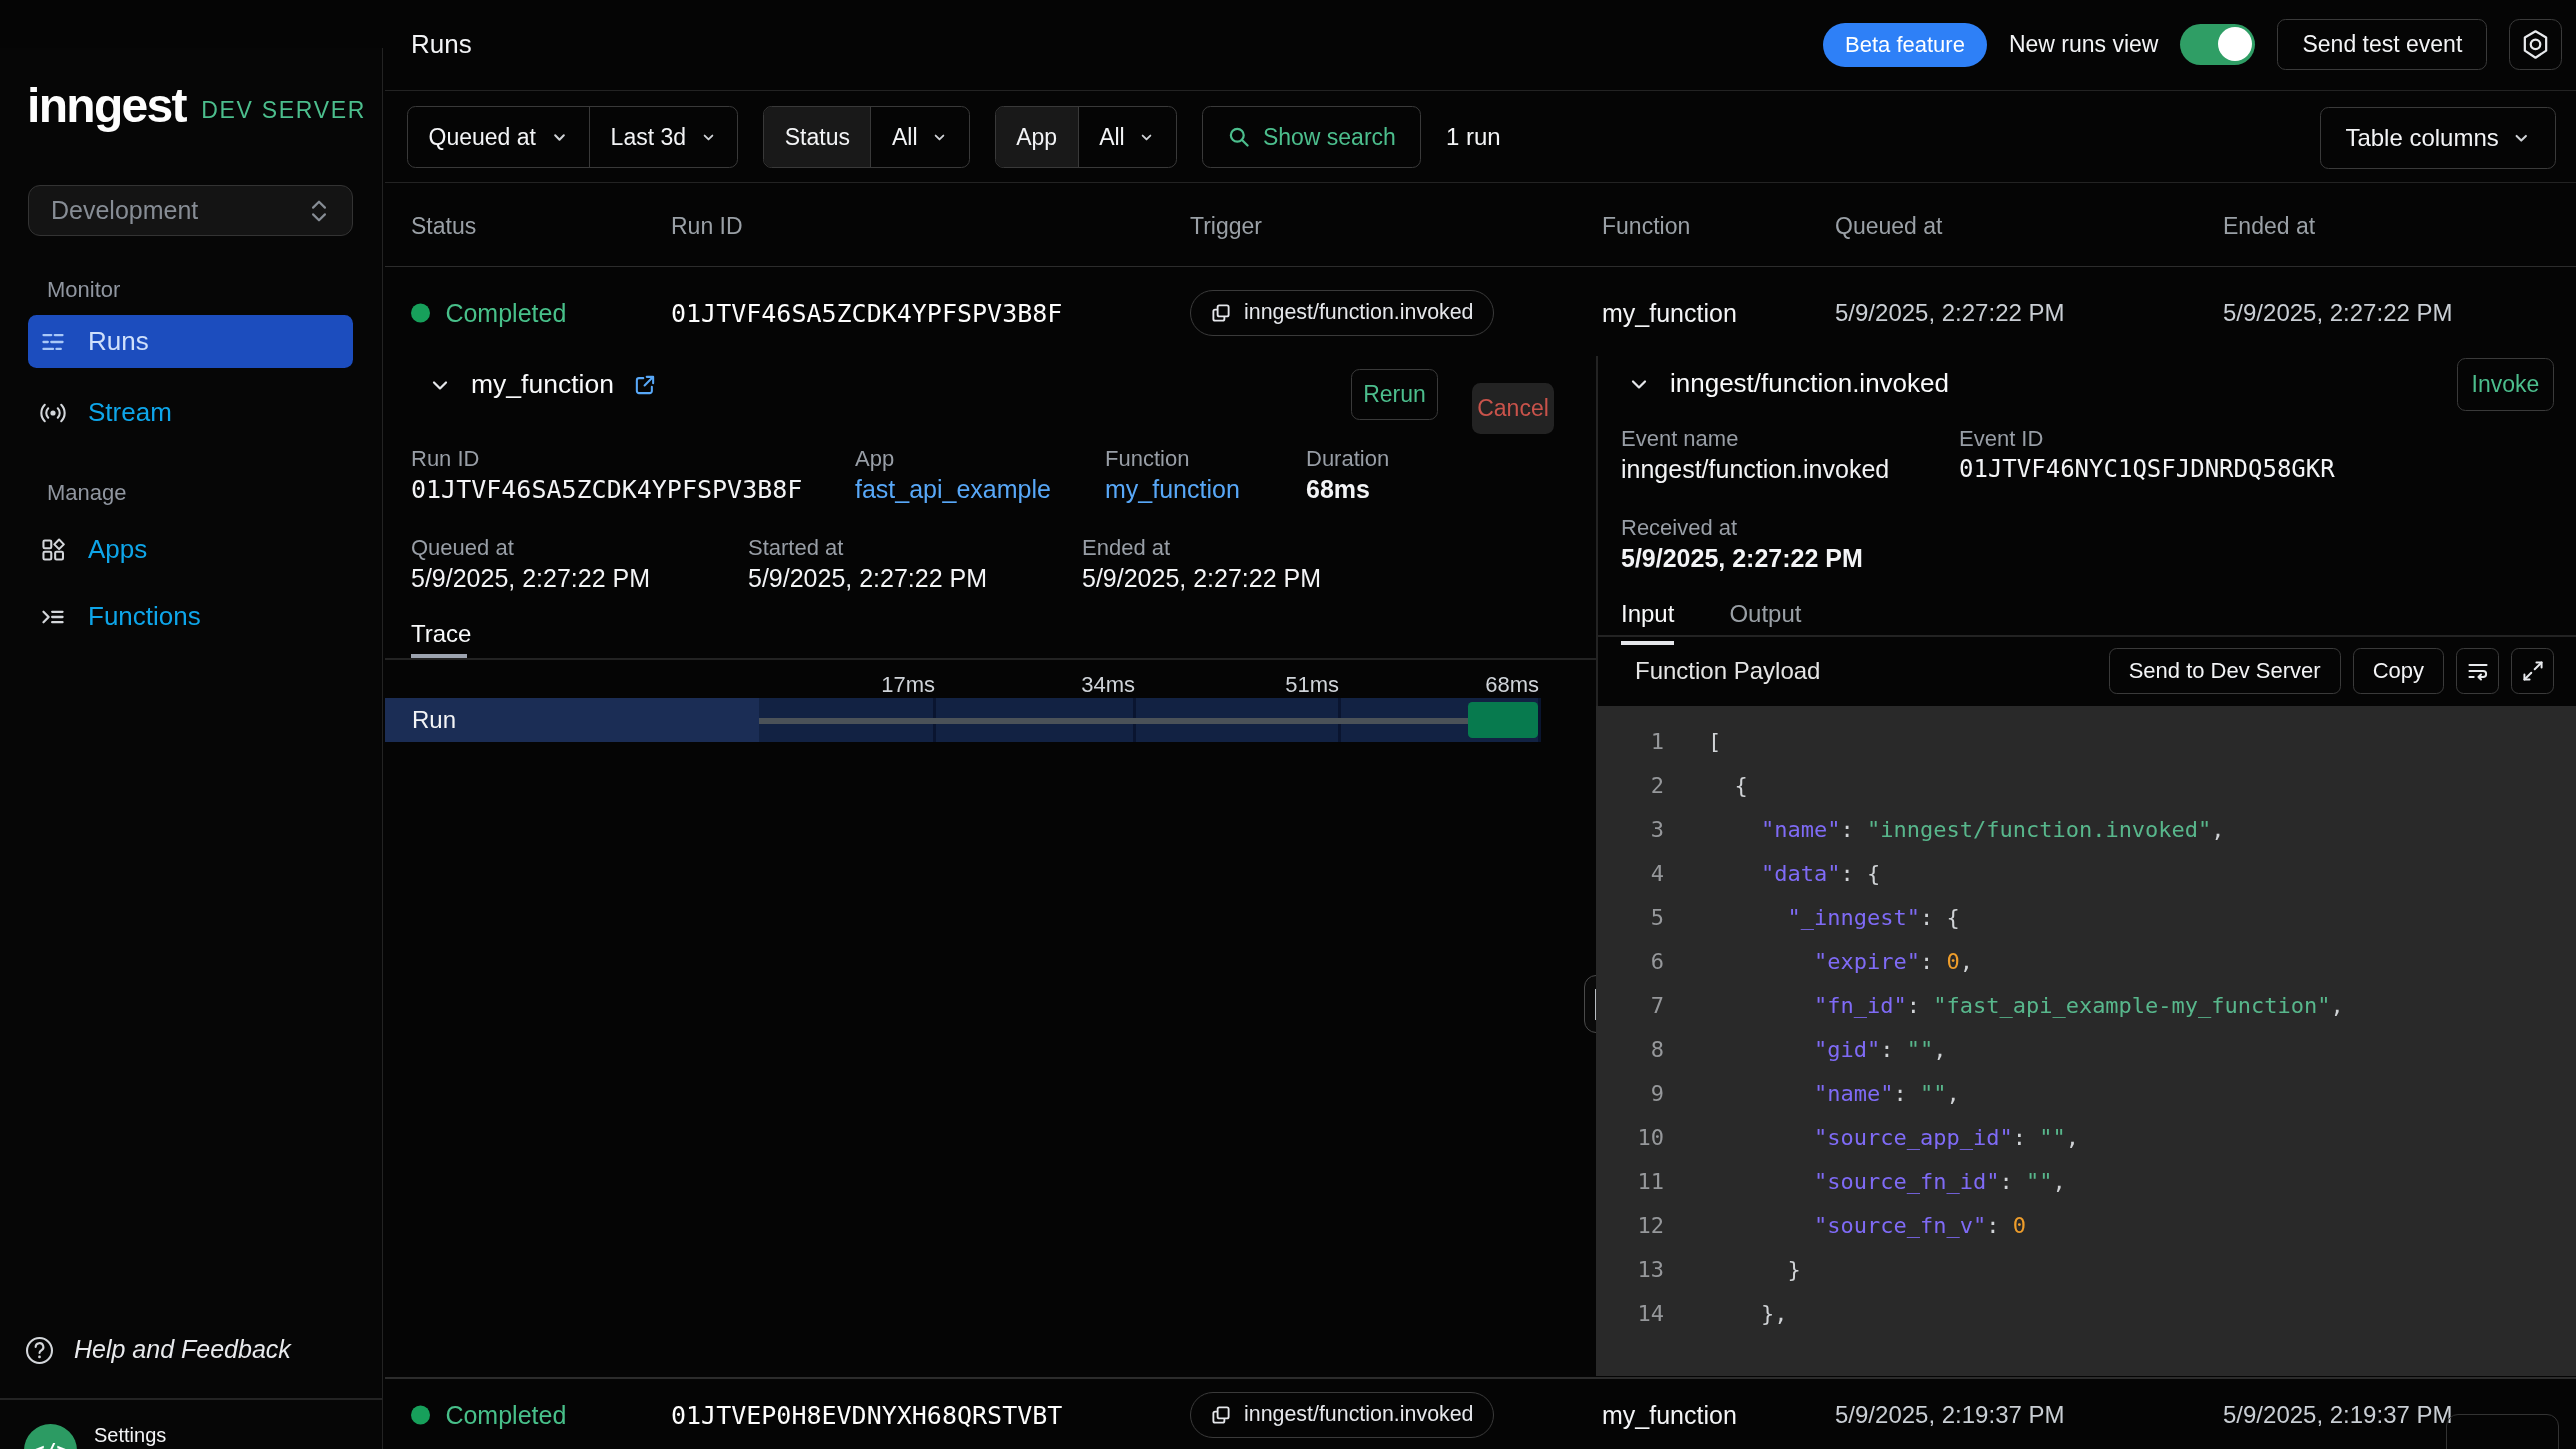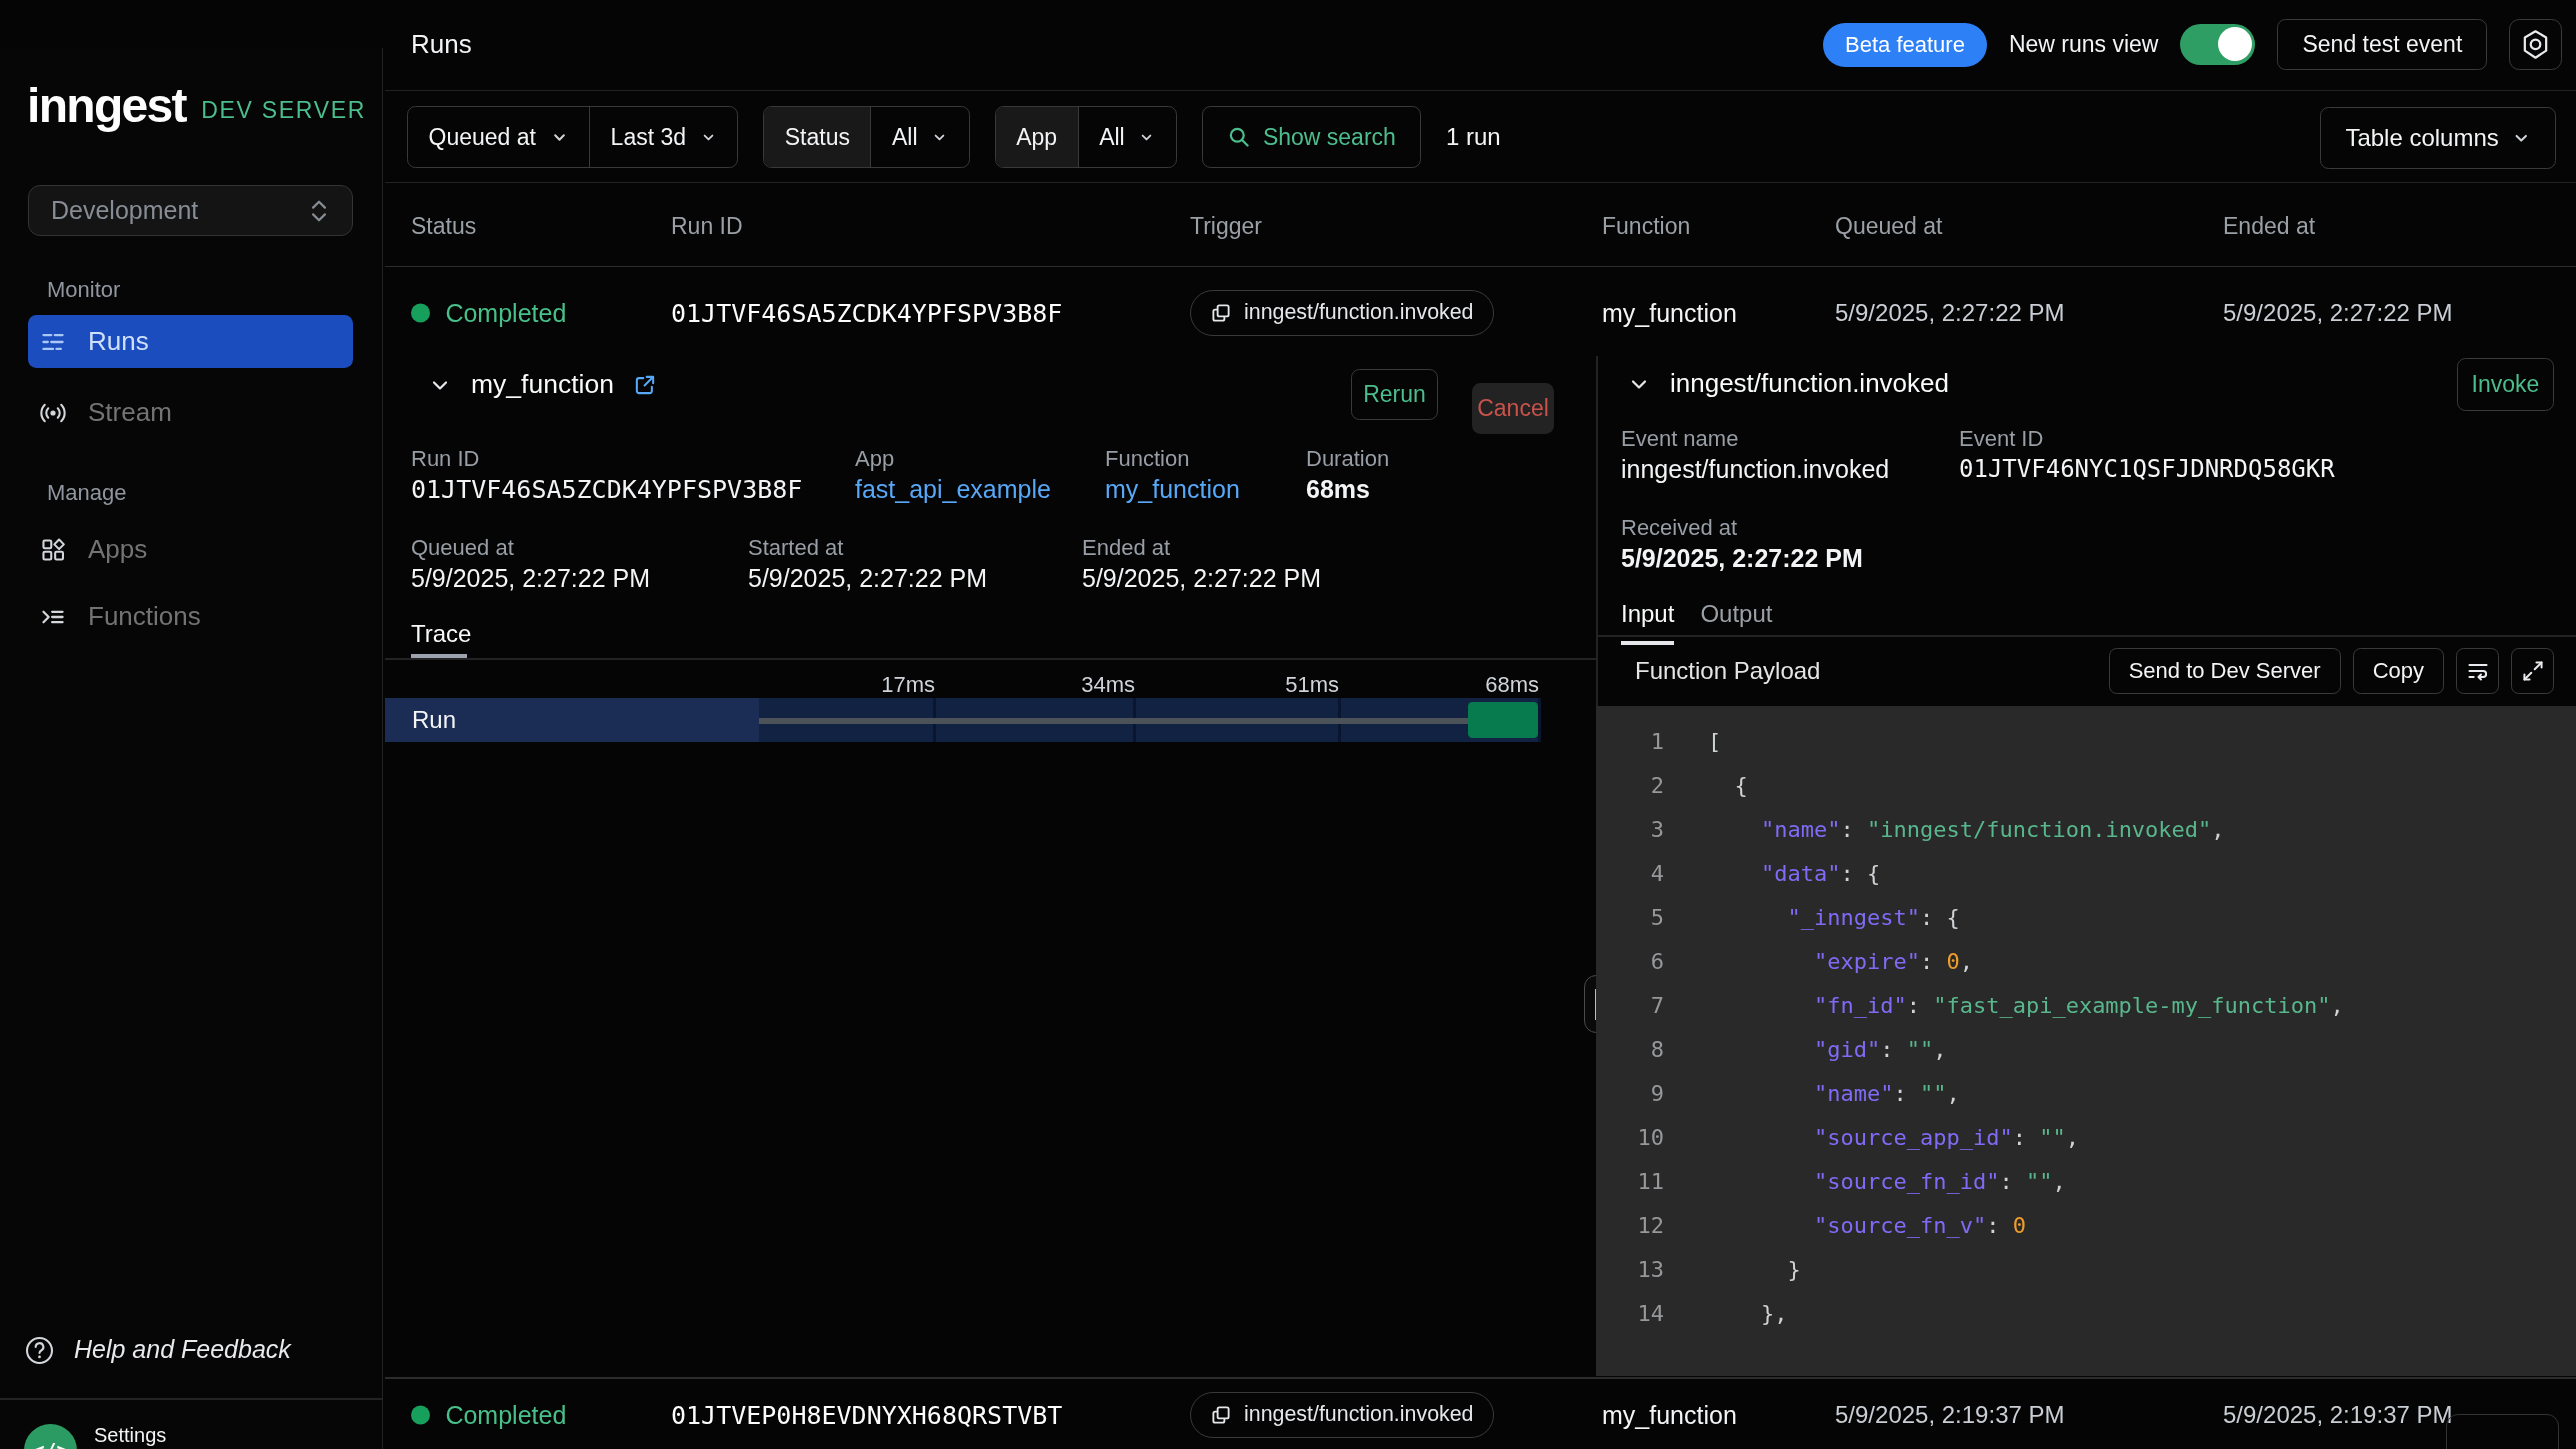--- a/index.html
+++ b/index.html
@@ -12,21 +12,21 @@
   .mono { font-family:"DejaVu Sans Mono", monospace; }
 
   
   .sidebar { position:absolute; left:0; top:0; width:383px; height:100%; background:#060606; border-right:1.7px solid #232323;margin-top:48px; }
   .logo-row { position:absolute; left:27px; top:34px; display:flex; align-items:center; gap:15.4px; }
   .logo-text { font-size:48px; font-weight:800; letter-spacing:-1.7px; color:#fdfdfd; line-height:1; }
   .env-tag { font-size:23px; letter-spacing:1.7px; color:#4cbe8d; font-weight:500; margin-top:8.5px; }
   .env-select { position:absolute; left:28px; top:137px; width:325px; height:51px; background:#141414; border:1.7px solid #333; border-radius:12px; display:flex; align-items:center; padding:0 22px; color:#878d95; font-size:25px; }
   .env-select .updown { margin-left:auto; }
   .nav-label { position:absolute; left:47px; font-size:22px; color:#9096a0; }
-  .nav-item { position:absolute; left:28px; width:325px; height:53px; border-radius:8.5px; display:flex; align-items:center; padding:0 0 0 12px; cursor:pointer; color:#737373; font-size:26px; }
+  .nav-item { position:absolute; left:28px; width:325px; height:53px; border-radius:8.5px; display:flex; align-items:center; padding:0 0 0 12px; cursor:pointer; color:#0ea5e9; font-size:26px; }
   .nav-item .nav-ic { width:26px; height:26px; margin-right:22px; display:flex; }
   .nav-item.active { background:#1c4dbe; color:#cfe0fb; font-weight:500; }
   .help-row { position:absolute; left:24px; top:1287px; display:flex; align-items:flex-start; gap:19px; color:#e8eaed; font-size:25px;font-style:italic; }
   .sb-divider { position:absolute; left:0; top:1350px; width:100%; height:1.7px; background:#232323; }
   .settings-row { position:absolute; left:24px; top:1376px; display:flex; align-items:center; gap:17px; }
   .avatar { width:53px; height:53px; border-radius:50%; background:#2c9b63; display:flex; align-items:center; justify-content:center; color:#fff; font-size:19.7px; font-weight:bold; }
   .settings-title { font-size:20px; color:#f3f4f6; }
   .settings-sub { font-size:20.5px; color:#9aa0a6; margin-top:5.1px; }
 
   
@@ -92,21 +92,21 @@
 
   
   .event-panel { position:absolute; left:1211px; top:356px; width:980px; height:1020px; }
   .drag-handle { position:absolute; left:-12px; top:619px; width:24px; height:58px; border:1.7px solid #4a4a4a; border-radius:12px; background:#0a0a0a; display:flex; align-items:center; justify-content:center; cursor:col-resize; }
   .drag-handle .grip { width:1.7px; height:31px; background:#b9bdc2; }
   .event-header { position:absolute; left:31px; top:12px; display:flex; align-items:center; gap:19px; }
   .event-title { font-size:26px; color:#f9fafb; }
   .invoke-btn { position:absolute; right:22px; top:1.7px; width:97px; height:53px; font-size:23px; color:#4cbe8d; }
   .ep-label { position:absolute; font-size:22px; color:#989ea6; white-space:nowrap; }
   .ep-value { position:absolute; font-size:25px; color:#f3f4f6; white-space:nowrap; }
-  .tabs { position:absolute; left:25px; top:244px; display:flex; gap:26px; }
+  .tabs { position:absolute; left:25px; top:244px; display:flex; gap:55px; }
   .tab { font-size:24px; color:#9aa0a6; cursor:pointer; padding-bottom:13.7px; position:relative; }
   .tab.active { color:#f9fafb; }
   .tab.active:after { content:""; position:absolute; left:0; bottom:-3.4px; width:100%; height:4.3px; background:#e5e7eb; }
   .tabs-divider { position:absolute; left:0; top:279px; width:100%; height:1.7px; background:#232323; }
   .payload-bar { position:absolute; left:0; top:280px; width:100%; height:70px; }
   .payload-title { position:absolute; left:39px; top:50%; transform:translateY(-50%); font-size:24px; color:#e5e5e5; }
   .payload-actions { position:absolute; right:22px; top:50%; transform:translateY(-50%); display:flex; gap:12px; }
   .payload-actions .btn { height:46px; font-size:22px; border-radius:7.7px; }
   .pb-text { padding:0 19px; }
   .pb-icon { width:43px; }

